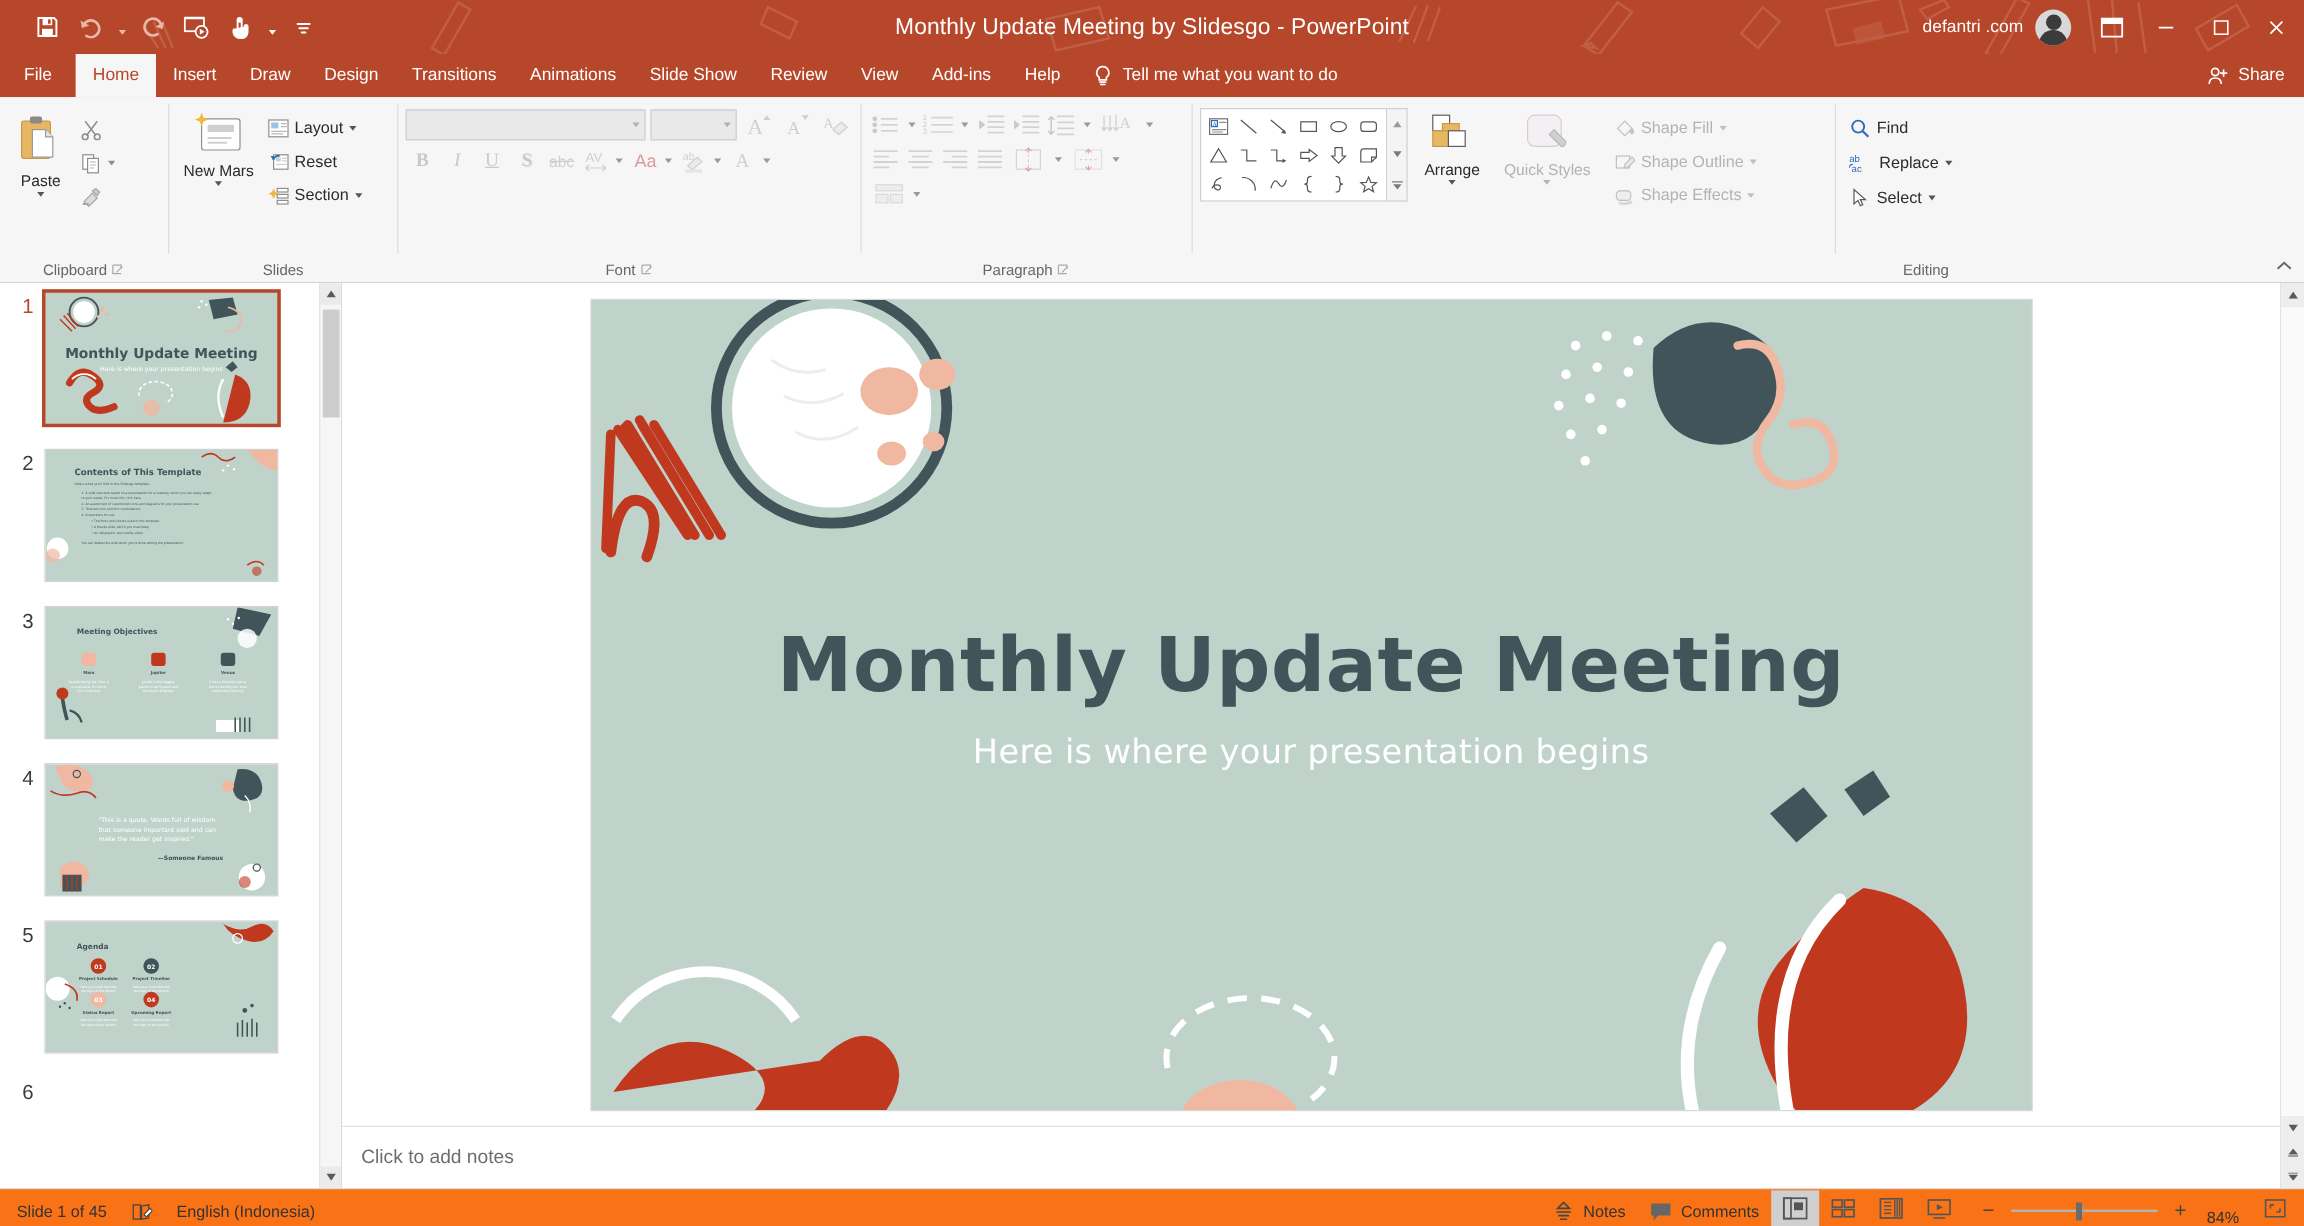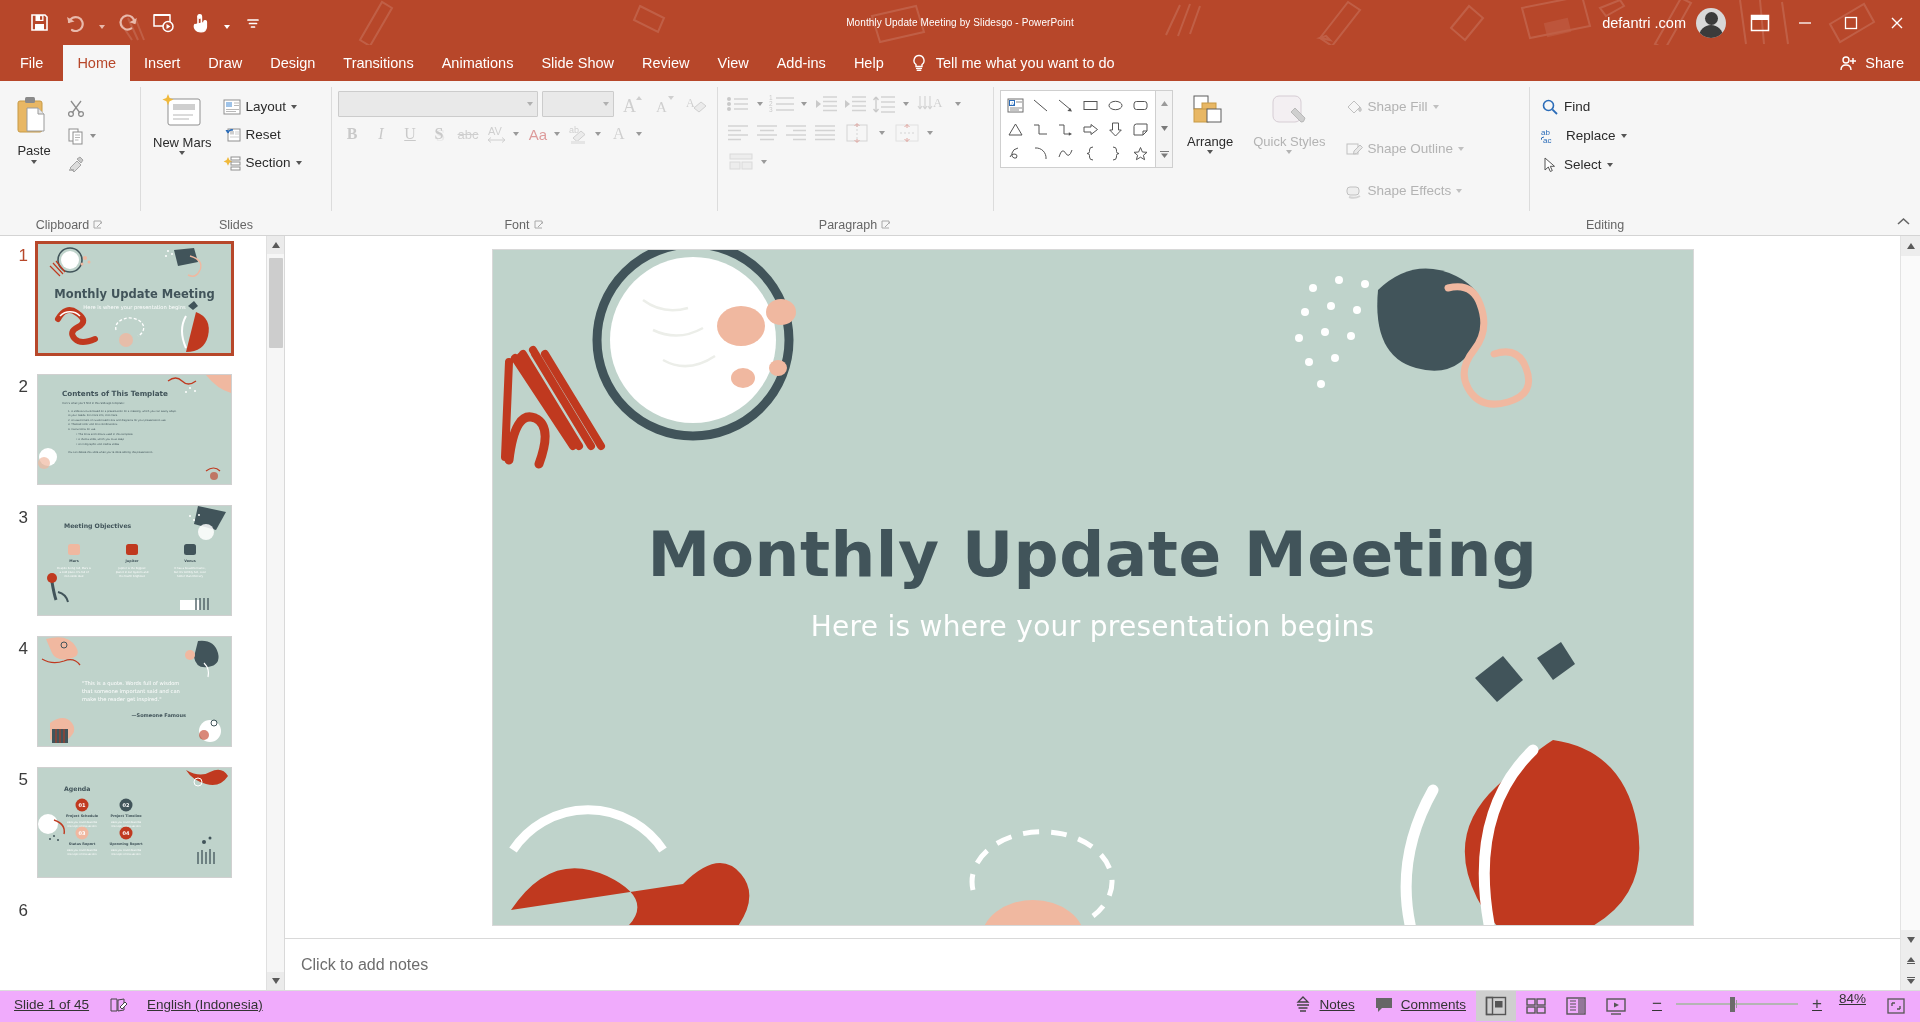--- a/index.html
+++ b/index.html
@@ -15,21 +15,21 @@
   .titlebar{
     height:45px; background:#b7472a; position:relative; flex:0 0 45px;
     display:flex; align-items:center; color:#fff; overflow:hidden;
   }
   .tb-pattern{position:absolute; inset:0; opacity:.13; pointer-events:none;}
   .qat{display:flex; align-items:center; gap:2px; padding-left:22px; position:relative; z-index:2;}
   .qat-btn{width:34px;height:30px;display:flex;align-items:center;justify-content:center;border-radius:2px;}
   .qat-caret{width:15px;height:30px;display:flex;align-items:flex-end;justify-content:center;padding-bottom:9px;}
   .caret{width:0;height:0;border-left:3.5px solid transparent;border-right:3.5px solid transparent;border-top:4px solid currentColor;display:inline-block;}
   .tb-title{
-    position:absolute; left:0; right:0; text-align:center; font-size:10px;
+    position:absolute; left:0; right:0; text-align:center; font-size:19px;
     letter-spacing:.1px; z-index:2; pointer-events:none; color:#fff;
   }
   .tb-right{margin-left:auto; display:flex; align-items:center; gap:0; position:relative; z-index:2; padding-right:0;}
   .tb-user{font-size:14.5px; margin-right:10px; white-space:nowrap;}
   .avatar{width:30px;height:30px;border-radius:50%;background:#d8d8d8;overflow:hidden;position:relative;margin-right:12px;}
   .avatar .head{position:absolute;width:13px;height:13px;border-radius:50%;background:#3b3b3b;left:8.5px;top:4px;}
   .avatar .body{position:absolute;width:24px;height:14px;border-radius:12px 12px 0 0;background:#3b3b3b;left:3px;top:17px;}
   .tb-icon-btn{width:44px;height:45px;display:flex;align-items:center;justify-content:center;}
   .wbtn{width:46px;height:45px;display:flex;align-items:center;justify-content:center;}
 
@@ -129,22 +129,22 @@
   .vs-track{flex:1;width:20px;background:#fafafa;}
 
   
   .notes{
     flex:0 0 52px;height:52px;border-top:1px solid #d9d9d9;
     display:flex;align-items:center;padding-left:16px;color:#6d6d6d;font-size:16px;background:#fff;
   }
 
   
   .status{
-    flex:0 0 32px;height:32px;background:#f0abfc;border-top:1px solid #dcdcdc;
-    display:flex;align-items:flex-start;font-size:13.5px;color:#333;padding:0 4px;text-decoration:underline;
+    flex:0 0 32px;height:32px;background:#f97316;border-top:1px solid #dcdcdc;
+    display:flex;align-items:flex-end;font-size:13.5px;color:#333;padding:0 4px;
   }
   .st-item{display:flex;align-items:center;gap:7px;padding:0 10px;height:26px;border-radius:2px;}
   .viewbtn{width:40px;height:30px;display:flex;align-items:center;justify-content:center;}
   .viewbtn.active{background:#cfcfcf;}
   .zoomctl{display:flex;align-items:center;gap:0;padding-left:8px;}
   .zbtn{width:26px;height:26px;display:flex;align-items:center;justify-content:center;font-size:17px;color:#444;}
   .ztrack{width:122px;height:2px;background:#b4b4b4;position:relative;margin:0 6px;}
   .zhandle{position:absolute;width:5px;height:15px;background:#6b6b6b;top:-6.5px;}
   .ztick{position:absolute;width:1px;height:8px;background:#9a9a9a;top:-3px;}
   .zval{min-width:46px;text-align:right;padding-right:10px;font-size:13.5px;}
@@ -723,21 +723,21 @@
 
         <div class="bigbtn" style="padding-top:2px;color:#b3b3b3">
           <svg width="44" height="40" viewBox="0 0 44 40">
               <rect x="6" y="4" width="28" height="26" rx="6" fill="#f3eff2" stroke="#d6cdd4"></rect>
               <path d="M34 30 l-10 -10 l4 -4 l10 10 q-1 5 -4 4 z" fill="#cfcfcf" stroke="#b9b9b9"></path>
             </svg>
           <span class="lbl">Quick Styles</span>
           <i class="caret" style="color:#b3b3b3;margin-top:1px"></i>
         </div>
 
-        <div style="display:flex;flex-direction:column;gap:15px;padding-top:3px">
+        <div style="display:flex;flex-direction:column;gap:1px;padding-top:3px">
           <div class="smallbtn dis">
             <svg width="18" height="17" viewBox="0 0 18 17">
                 <path d="M3 9 l6 -6 l6 6 l-6 6 z" fill="none" stroke="#c0c0c0"></path>
                 <path d="M15 9 q2.5 3.5 0 4.5 q-2.5 -1 0 -4.5" fill="#d0d0d0" stroke="#c0c0c0"></path>
               </svg>
             <span>Shape Fill</span>
               <i class="caret" style="color:#c0c0c0"></i>
           </div>
           <div class="smallbtn dis">
             <svg width="18" height="17" viewBox="0 0 18 17">

